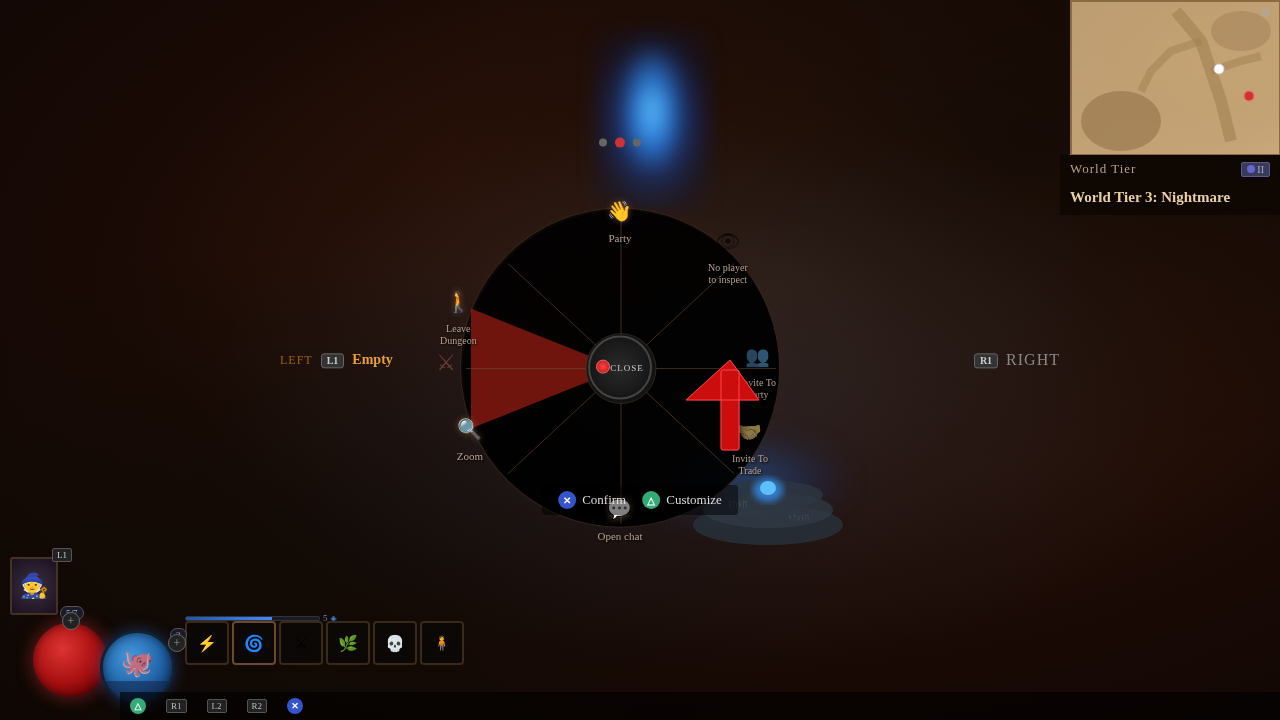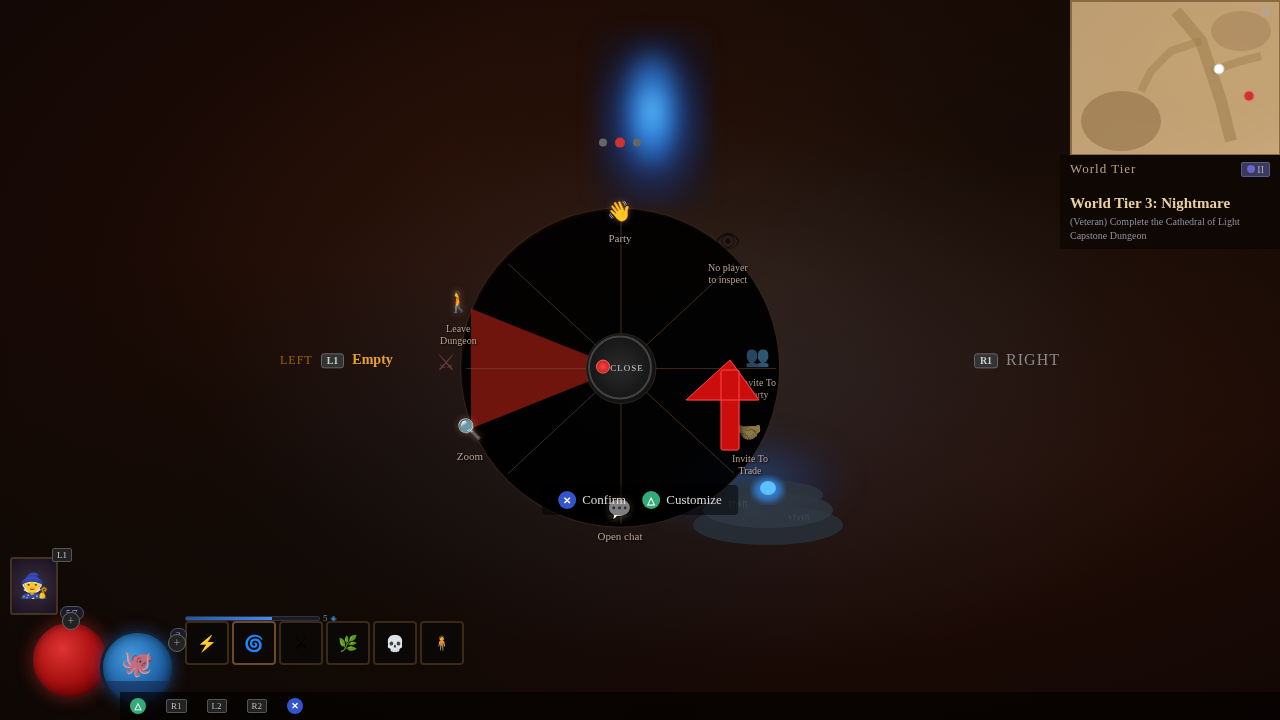--- a/index.html
+++ b/index.html
@@ -285,21 +285,21 @@
       width: 220px;
       z-index: 10;
       padding: 6px 10px;
       background: rgba(10,5,2,0.7);
     }
 
     .wt-header {
       display: flex;
       justify-content: space-between;
       align-items: center;
-      margin-bottom: 18px;
+      margin-bottom: 12px;
     }
 
     .wt-title {
       color: #b8a080;
       font-size: 13px;
       letter-spacing: 1px;
     }
 
     .wt-badge {
       background: #3a3a5a;
@@ -494,21 +494,20 @@
 
 <div class="world-tier-panel">
   <div class="wt-header">
     <span class="wt-title">World Tier</span>
     <div class="wt-badge">
       <div class="wt-badge-icon"></div>
       <span>II</span>
     </div>
   </div>
   <div class="wt-name">World Tier 3: Nightmare</div>
-  <div class="wt-desc">(Veteran) Complete the Cathedral of Light Capstone Dungeon</div>
 </div>
 
 <div class="wheel-menu">
 
   <div class="nav-dots">
     <div class="nav-dot"></div>
     <div class="nav-dot active"></div>
     <div class="nav-dot"></div>
   </div>
 

